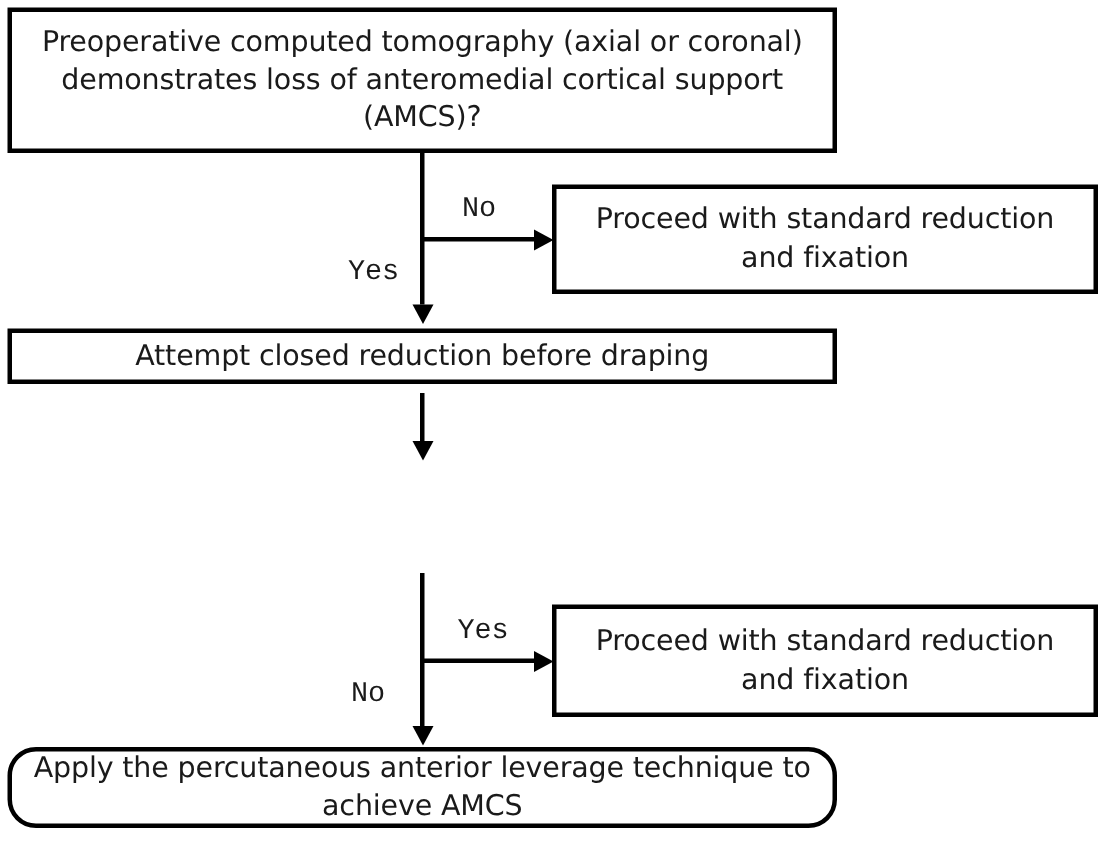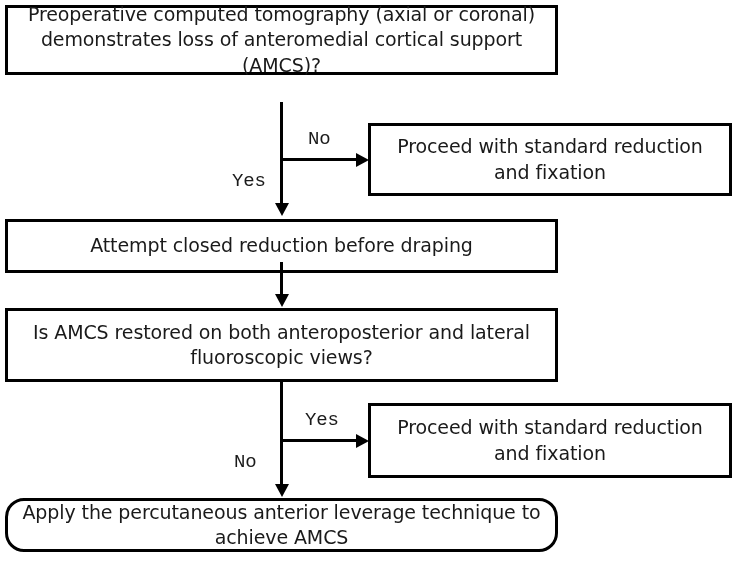--- a/index.html
+++ b/index.html
@@ -65,51 +65,47 @@
     color: #1a1a1a;
     white-space: nowrap;
     letter-spacing: -0.1px;
   }
 </style>
 </head>
 <body>
 
 <div id="canvas">
 
-  <div class="node" style="left:5px; top:5px; width:553px; height:70px;justify-content:flex-end;">
+  <div class="node" style="left:5px; top:5px; width:553px; height:97px;justify-content:flex-end;">
     <span class="node-text">Preoperative computed tomography (axial or coronal)
 demonstrates loss of anteromedial cortical support
 (AMCS)?</span>
   </div>
 
   <div class="edge-line edge-v" style="left:280px; top:102px; width:3px; height:101px;"></div>
   <div class="arrow-down" style="left:274.5px; top:203px;"></div>
 
   <div class="edge-line edge-h" style="left:281px; top:158px; width:81px; height:3px;"></div>
   <div class="arrow-right" style="left:356px; top:152.5px;"></div>
 
   <span class="edge-label" style="left:308px; top:128px;">No</span>
   <span class="edge-label" style="left:232px; top:170px;">Yes</span>
 
   <div class="node" style="left:368px; top:123px; width:364px; height:73px;">
     <span class="node-text">Proceed with standard reduction
 and fixation</span>
   </div>
 
-  <div class="node" style="left:5px; top:219px; width:553px; height:54px;">
+  <div class="node" style="left:5px; top:219px; width:553px; height:37px;">
     <span class="node-text">Attempt closed reduction before draping</span>
   </div>
 
   <div class="edge-line edge-v" style="left:280px; top:262px; width:3px; height:33px;"></div>
   <div class="arrow-down" style="left:274.5px; top:294px;"></div>
 
-  <div class="node" style="left:5px; top:308px; width:553px; height:74px;">
-    <span class="node-text">Is AMCS restored on both anteroposterior and lateral
-fluoroscopic views?</span>
-  </div>
 
   <div class="edge-line edge-v" style="left:280px; top:382px; width:3px; height:102px;"></div>
   <div class="arrow-down" style="left:274.5px; top:484px;"></div>
 
   <div class="edge-line edge-h" style="left:281px; top:439px; width:81px; height:3px;"></div>
   <div class="arrow-right" style="left:356px; top:433.5px;"></div>
 
   <span class="edge-label" style="left:305px; top:409px;">Yes</span>
   <span class="edge-label" style="left:234px; top:451px;">No</span>
 

